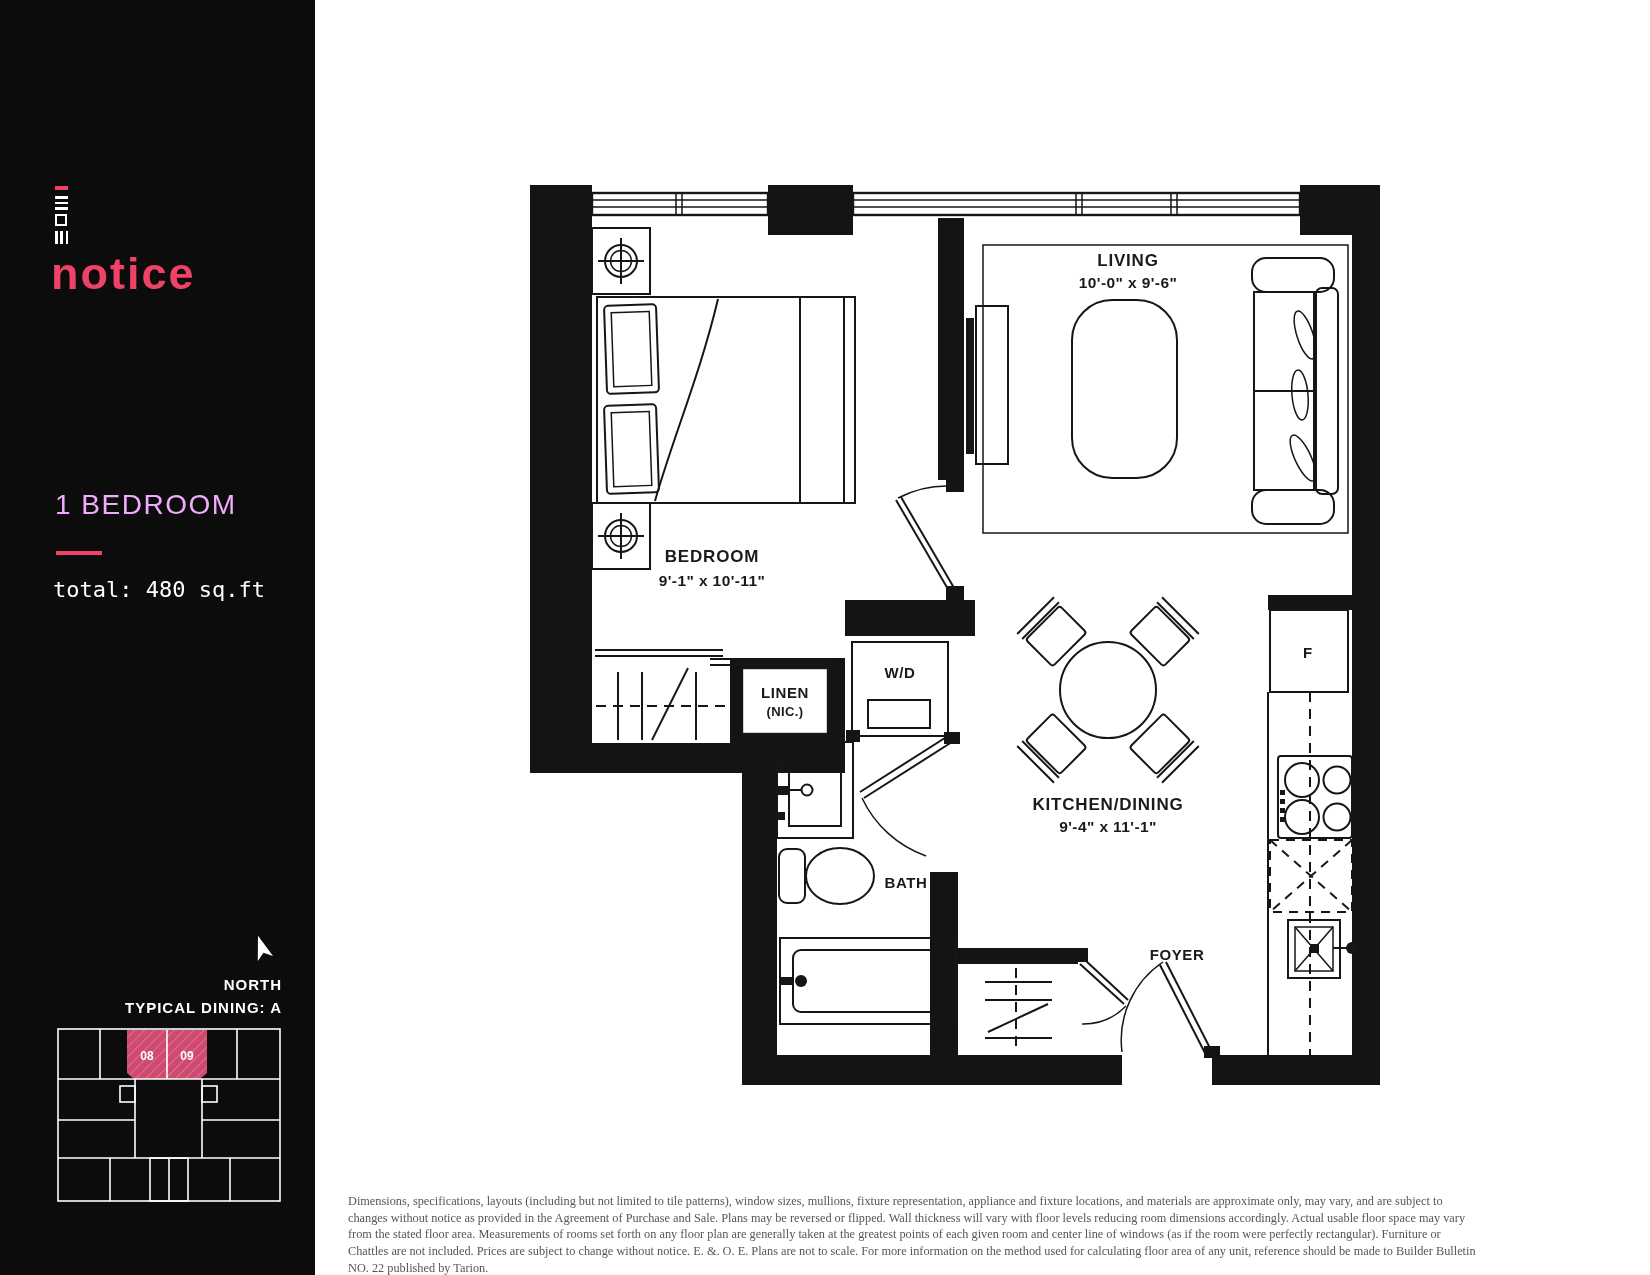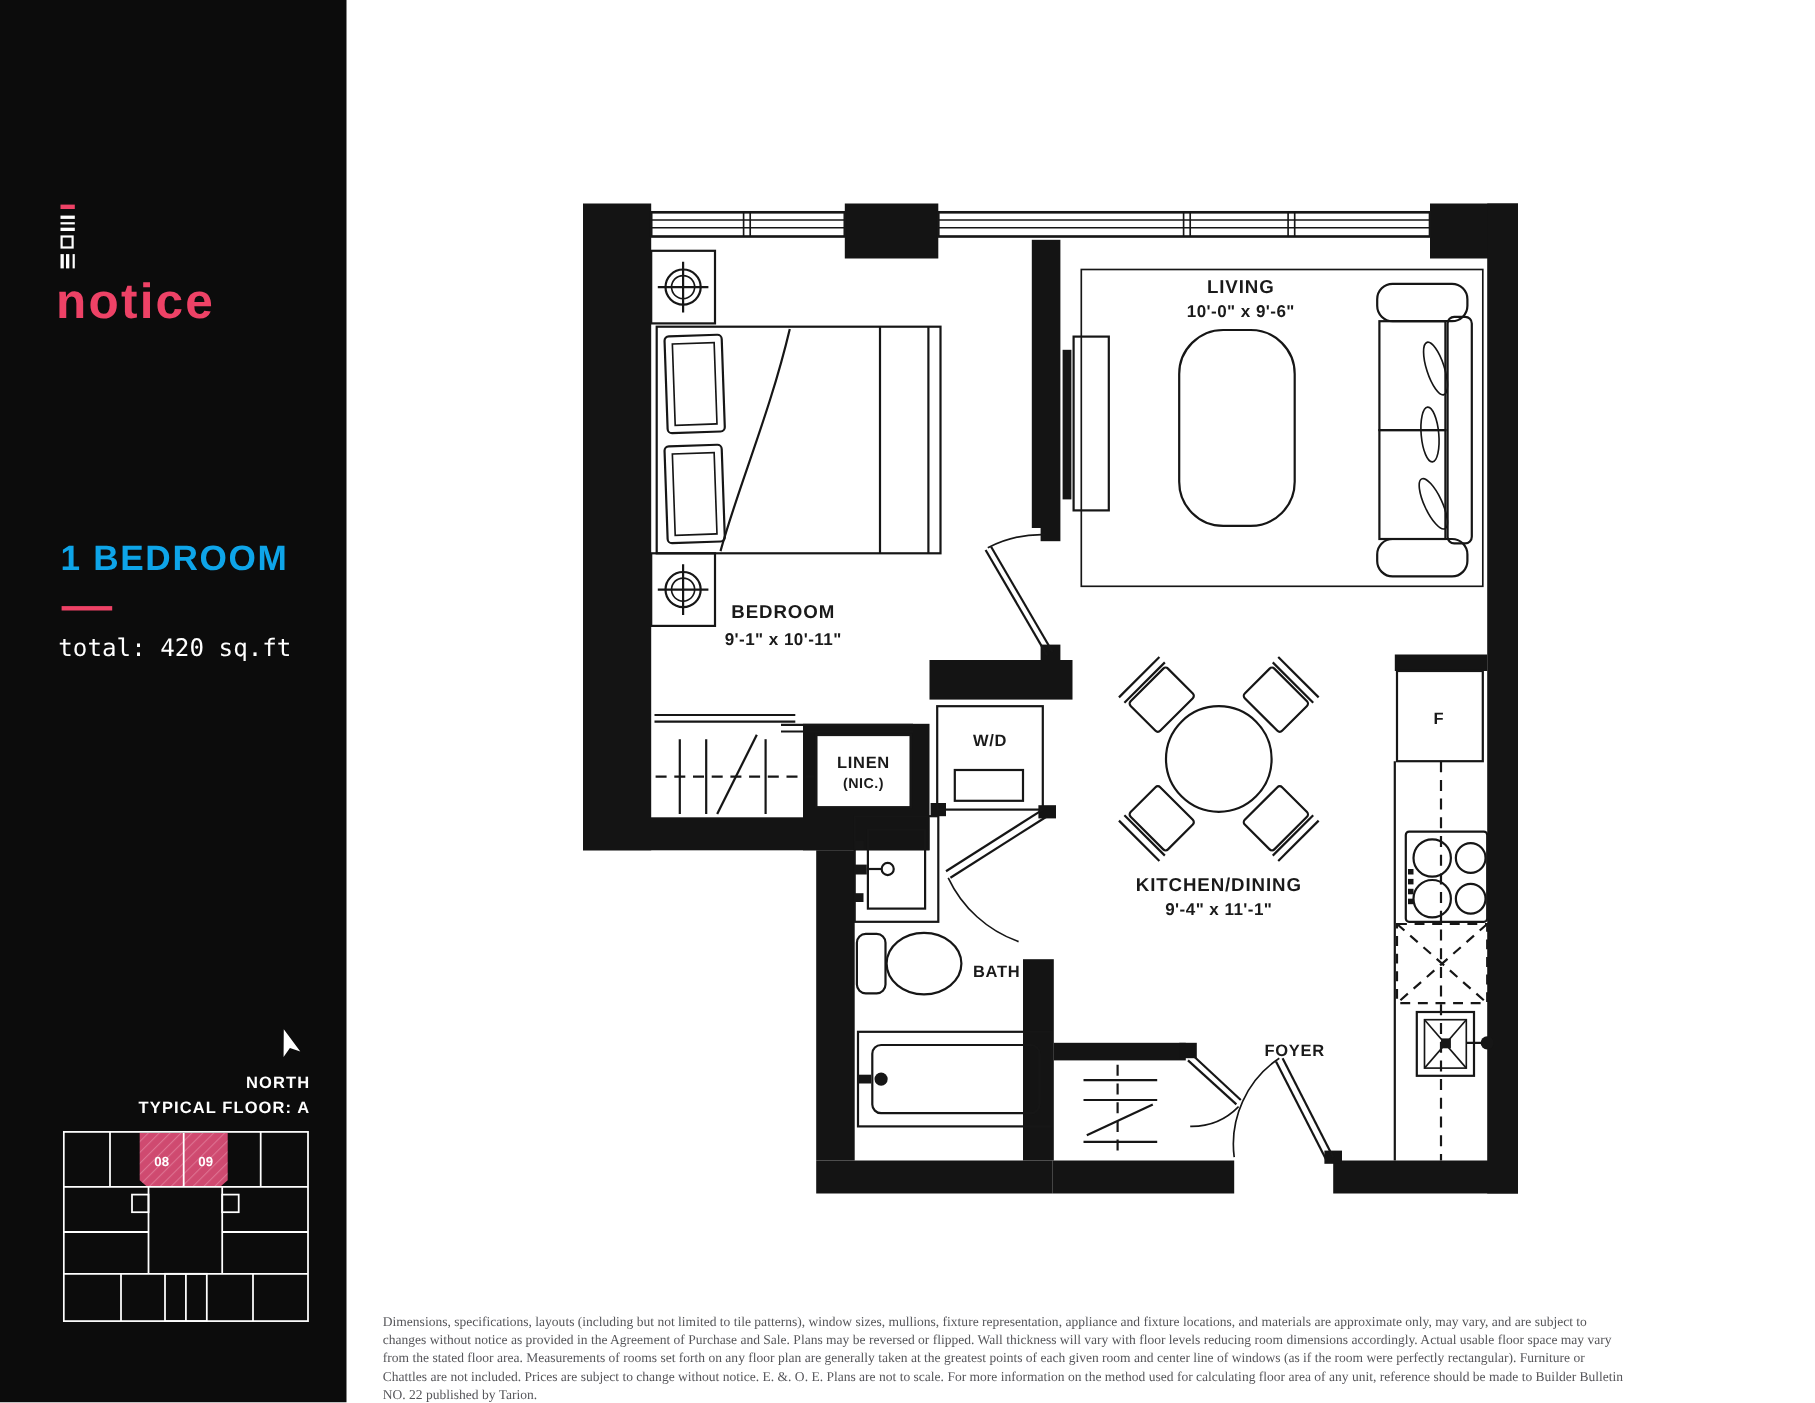--- a/index.html
+++ b/index.html
@@ -9,22 +9,22 @@
            background:var(--sidebar_bg,#0c0c0c);color:#fff;}
   
   .logo{position:absolute;left:55px;top:186px;width:13px;}
   .logo .bar-pink{width:13px;height:4px;background:var(--accent,#ee4266);margin-bottom:6px;}
   .logo .hline{width:13px;height:2.5px;background:#fff;margin-bottom:3px;}
   .logo .square{width:8px;height:8px;border:2.5px solid #fff;margin:4px 0 5px 0;}
   .logo .vbars{display:flex;justify-content:space-between;width:13px;height:13px;}
   .logo .vbars div{width:2.5px;height:13px;background:#fff;}
   .brand-title{position:absolute;left:51px;top:248px;font-size:45px;font-weight:700;
                letter-spacing:2px;color:var(--accent,#ee4266);}
-  .unit-type{position:absolute;left:55px;top:489px;font-size:32px;font-weight:700;
-             letter-spacing:1.5px;color:#0ea5e9;}
+  .unit-type{position:absolute;left:55px;top:489px;font-size:28px;font-weight:400;
+             letter-spacing:1.5px;color:#f0abfc;}
   .rule{position:absolute;left:56px;top:551px;width:46px;height:4px;background:var(--accent,#ee4266);}
   .total-area{position:absolute;left:53px;top:577px;font-size:22px;
               font-family:"DejaVu Sans Mono",monospace;color:#fff;letter-spacing:0px;}
   .north-arrow{position:absolute;left:250px;top:933px;}
   .north-label{position:absolute;right:33px;top:976px;font-size:15px;font-weight:700;
                letter-spacing:1px;text-align:right;}
   .floor-label{position:absolute;right:33px;top:999px;font-size:15px;font-weight:700;
                letter-spacing:1px;text-align:right;}
   .keyplan{position:absolute;left:57px;top:1028px;}
   .keyplan .kline{stroke:#fff;stroke-width:1.6;fill:none;}
@@ -59,29 +59,29 @@
     <div class="square"></div>
     <div class="vbars">
       <div></div>
         <div></div>
         <div></div>
     </div>
   </div>
   <div class="brand-title">notice</div>
   <div class="unit-type">1 BEDROOM</div>
   <div class="rule"></div>
-  <div class="total-area">total: 420 sq.ft</div>
+  <div class="total-area">total: 480 sq.ft</div>
 
   <svg class="north-arrow" width="24" height="30" viewBox="0 0 24 30">
     <g transform="translate(12,15) rotate(-18)">
       <polygon points="0,-13 8,11 0,5 -8,11" fill="#ffffff"></polygon>
     </g>
   </svg>
   <div class="north-label">NORTH</div>
-  <div class="floor-label">TYPICAL FLOOR: A</div>
+  <div class="floor-label">TYPICAL DINING: A</div>
 
   <svg class="keyplan" width="224" height="176" viewBox="0 0 224 176">
     <defs>
       <pattern id="hatch" patternUnits="userSpaceOnUse" width="7" height="7" patternTransform="rotate(45)">
         <rect width="7" height="7" style="fill:var(--keyplan_fill,#cf4a70)"></rect>
         <line x1="0" y1="0" x2="0" y2="7" style="stroke:var(--keyplan_hatch,#de7392)" stroke-width="2"></line>
       </pattern>
     </defs>
 
     <path d="M70 2 H150 V45 L143 51 H77 L70 45 Z" fill="url(#hatch)"></path>

